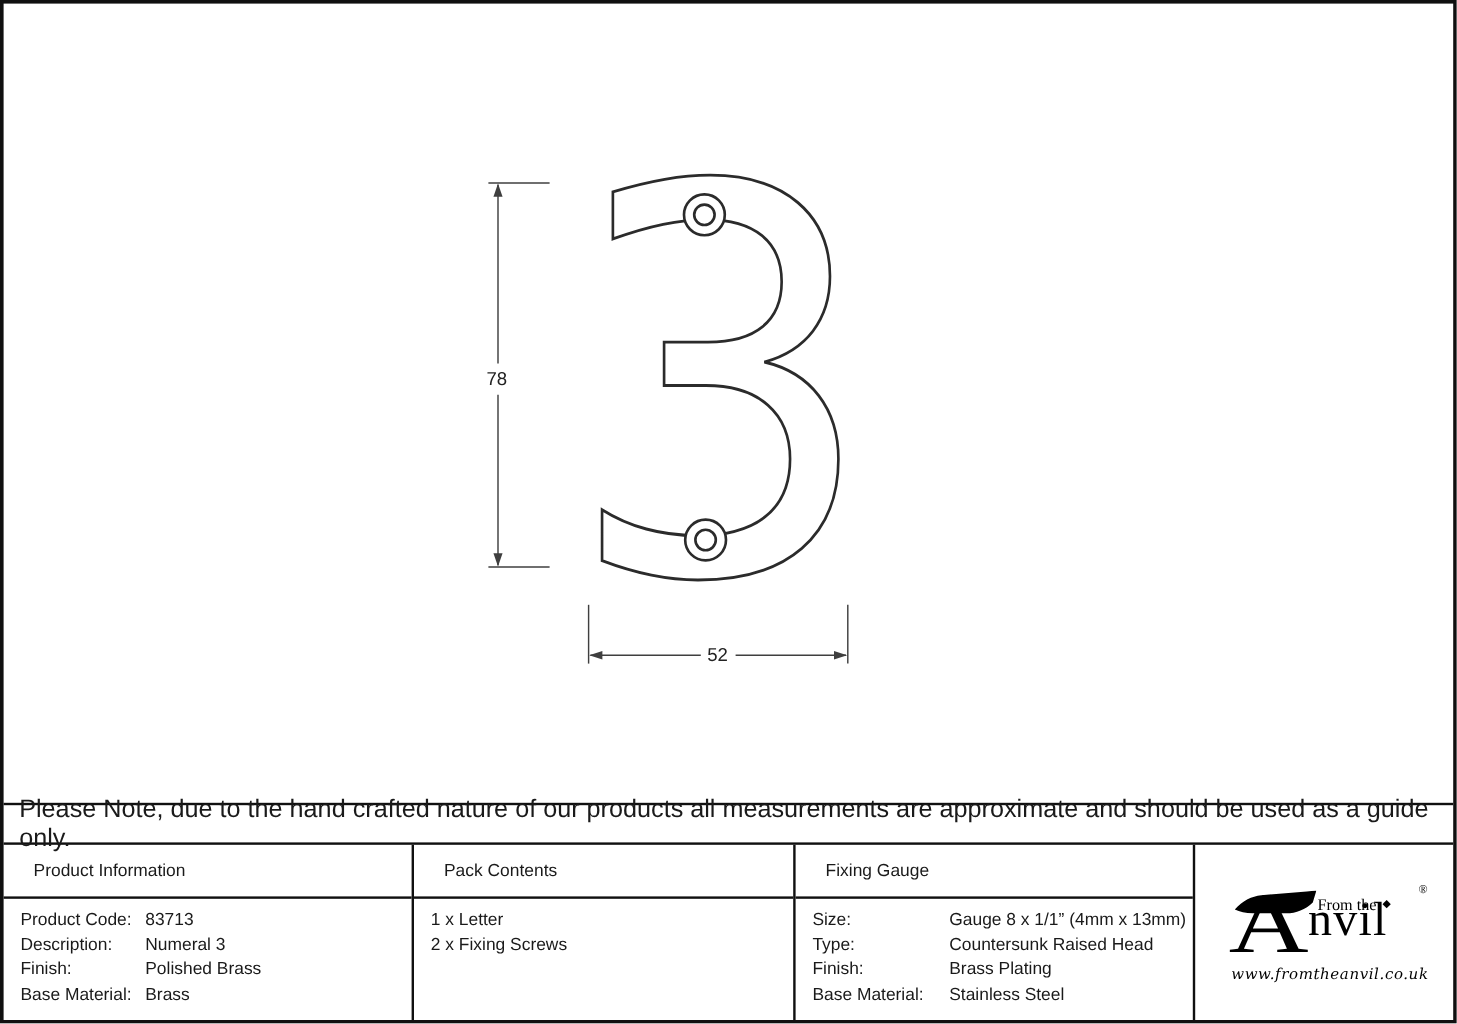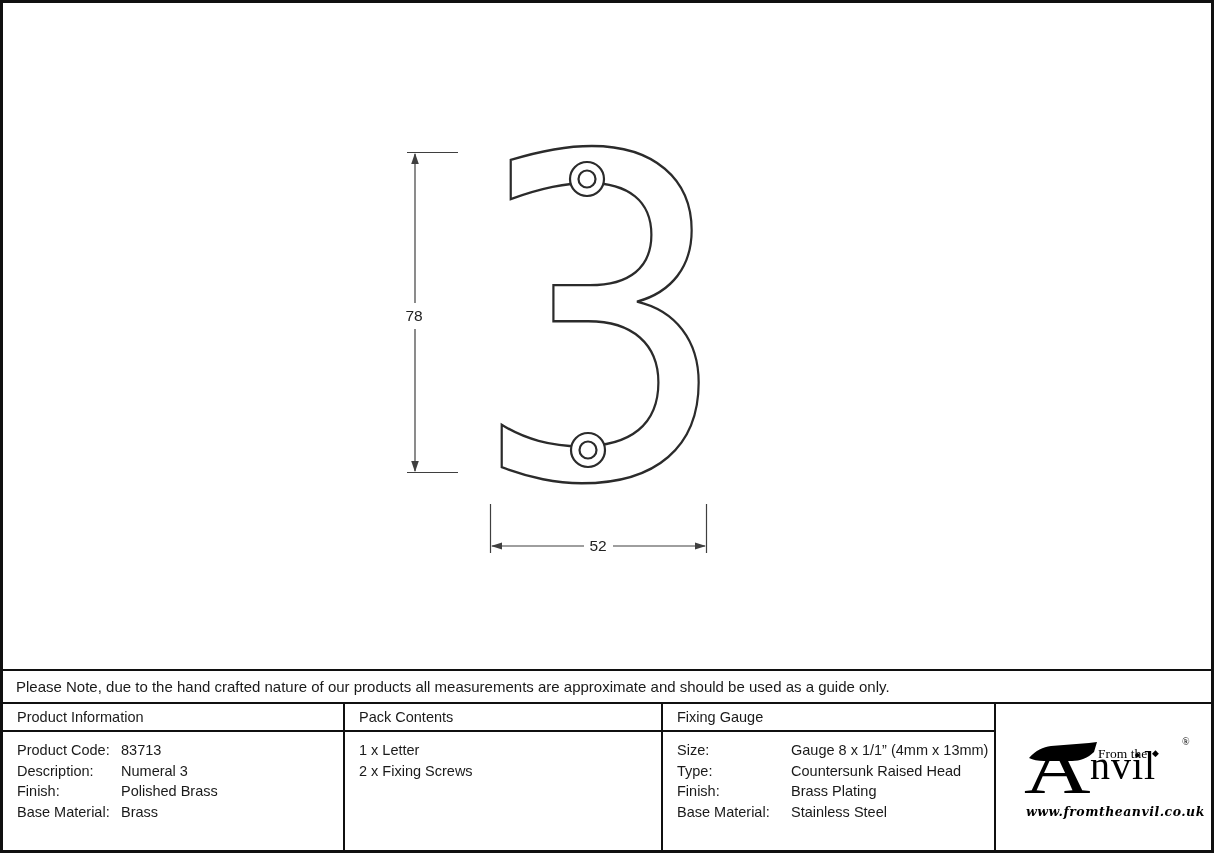--- a/index.html
+++ b/index.html
@@ -13,31 +13,31 @@
     pointer-events:none;
   }
   
   .drawing{
     position:absolute;left:385px;top:140px;width:340px;height:430px;
   }
   
   .note-bar{
     position:absolute;left:3px;right:3px;top:669px;height:35px;box-sizing:border-box;
     border-top:2px solid #101010;border-bottom:2px solid #101010;
-    display:flex;align-items:center;padding-left:13px;font-size:15px;
+    display:flex;align-items:center;padding-left:13px;font-size:21px;
   }
   
   .spec-table{
     position:absolute;left:3px;right:3px;top:704px;bottom:3px;
     display:grid;grid-template-columns:342px 318px 333px 1fr;
   }
   .col{box-sizing:border-box;border-right:2px solid #101010;}
   .col-header{
-    height:28px;box-sizing:border-box;border-bottom:2px solid #101010;
-    display:flex;align-items:center;padding-left:14px;font-size:14.5px;
+    height:45px;box-sizing:border-box;border-bottom:2px solid #101010;
+    display:flex;align-items:center;padding-left:25px;font-size:14.5px;
   }
   .col-body{padding:8px 6px 0 14px;font-size:14.5px;line-height:20.6px;}
   .kv{white-space:nowrap;}
   .kv .label{display:inline-block;}
   .w1 .kv .label{width:100px;}
   .w3 .kv .label{width:110px;}
   
   .logo-cell{position:relative;}
   .logo-tagline{
     position:absolute;left:102px;top:42px;font-family:"Liberation Serif", serif;
@@ -56,21 +56,21 @@
     transform:scaleX(1.28);transform-origin:left top;
   }
   .brand-rest{
     position:absolute;left:94px;top:42px;line-height:1;
     font-family:"Liberation Serif", serif;font-size:40px;color:#000;
     letter-spacing:1px;
   }
   .anvil-slab{position:absolute;left:33px;top:38px;}
   .logo-url{
     position:absolute;left:30px;top:100px;width:162px;text-align:left;
-    font-family:"DejaVu Serif", serif;font-style:italic;font-weight:bold;
+    font-family:"DejaVu Serif", serif;font-style:italic;font-weight:normal;
     font-size:12.5px;color:#000;letter-spacing:0.5px;
   }
   
   .dim{stroke:#3f3f3f;stroke-width:1.2;fill:none;}
   .dim-arrow{fill:#3f3f3f;stroke:none;}
   .dim-text{font-family:"Liberation Sans", sans-serif;font-size:15.5px;fill:#222;}
   .outline{fill:#ffffff;stroke:#2b2b2b;}
 </style>
 </head>
 <body>

